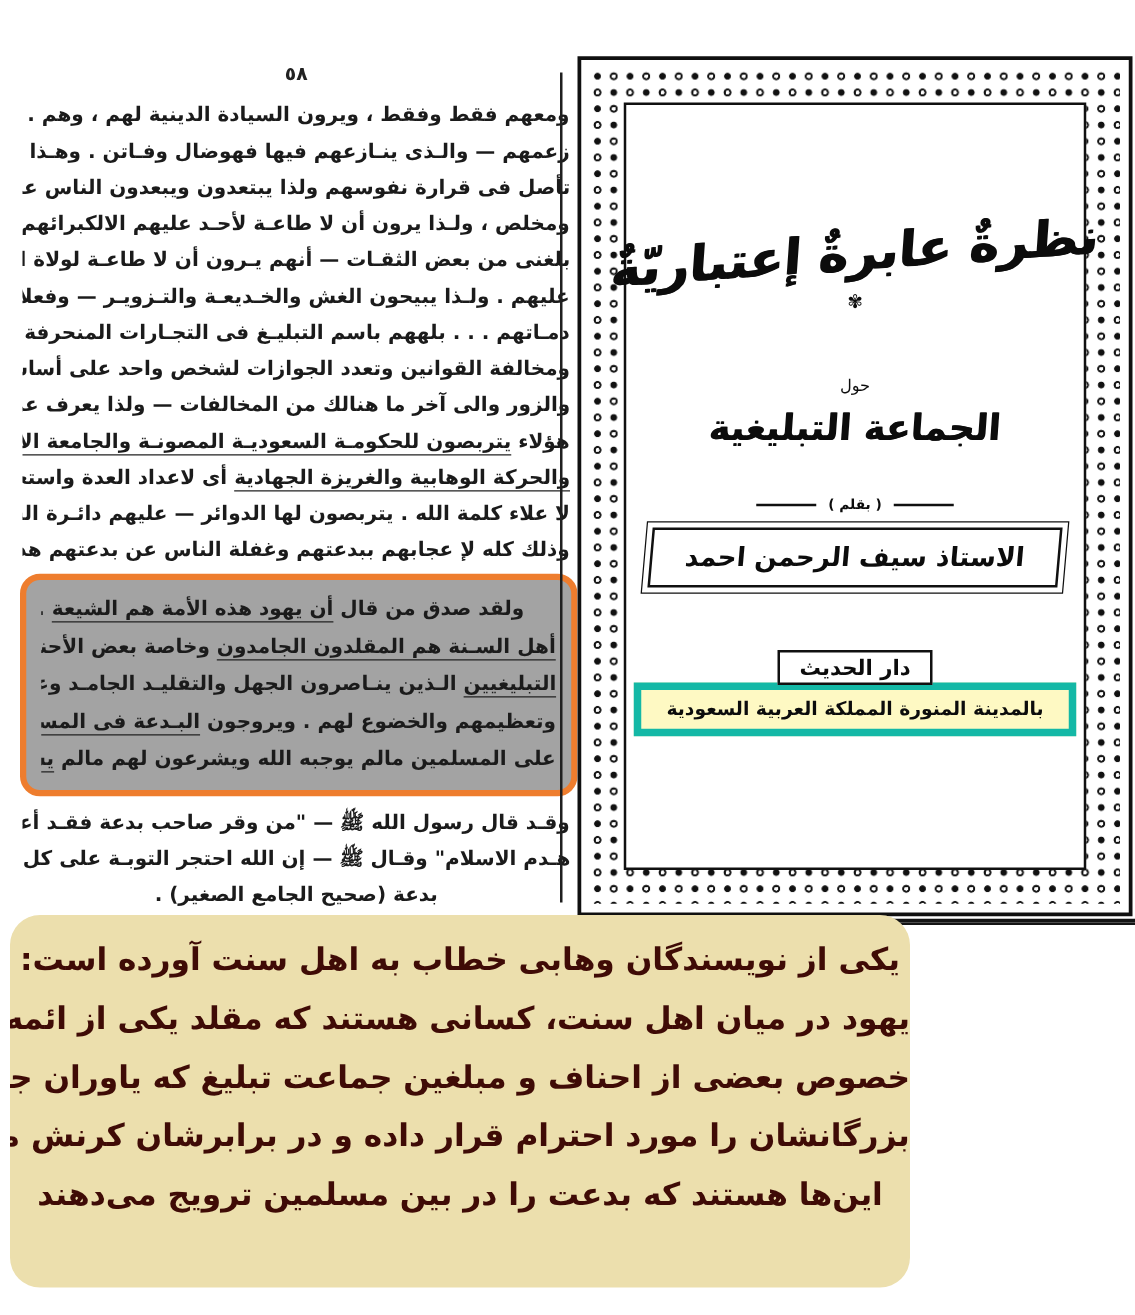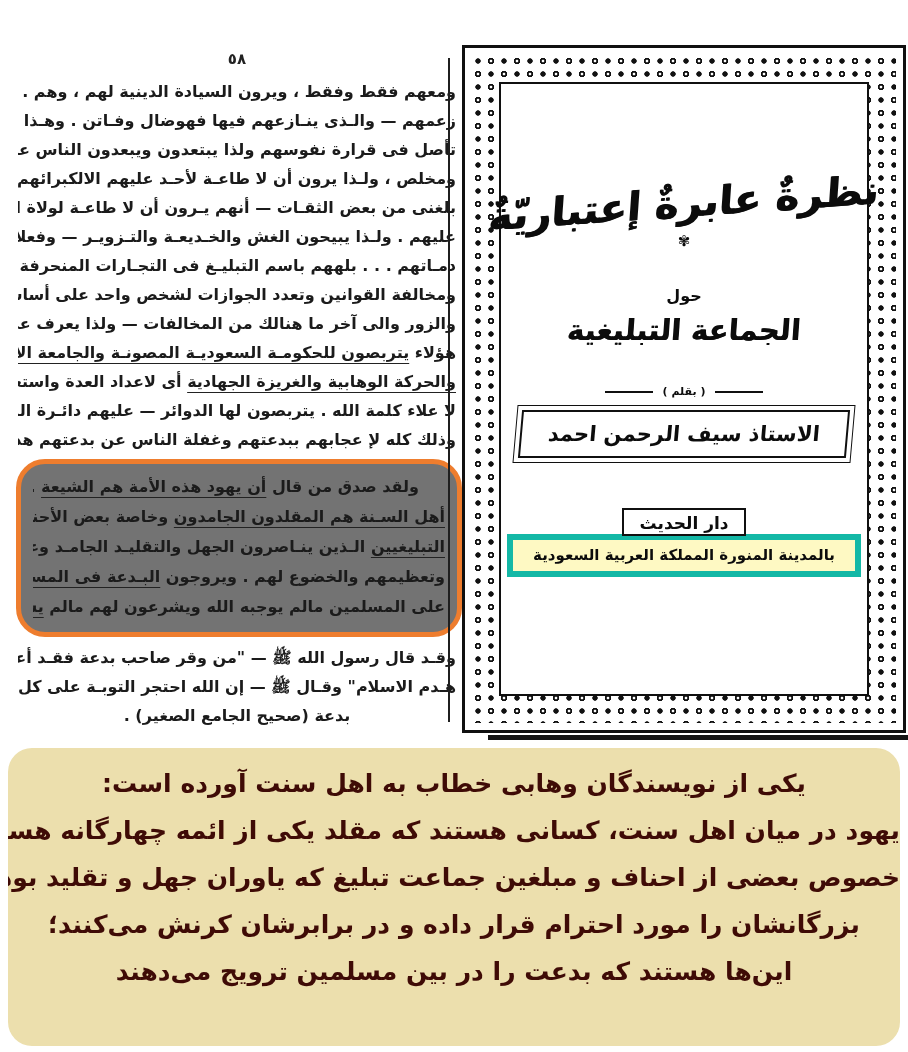--- a/index.html
+++ b/index.html
@@ -5,21 +5,21 @@
   html,body{margin:0;padding:0;width:908px;height:1052px;overflow:hidden;background:#ffffff;
             font-family:"DejaVu Sans",sans-serif;}
   .stage{position:relative;width:908px;height:1052px;background:#fff;}
 
   
   .left-page{position:absolute;right:452px;left:8px;top:50px;width:438px;direction:rtl;color:#1b1b1b;}
   .page-num{text-align:center;font-size:15px;font-weight:bold;letter-spacing:2px;margin-bottom:9px;color:#222;}
   .ar-line{font-size:16px;font-weight:bold;line-height:29px;height:29px;overflow:hidden;
            text-align:justify;text-align-last:justify;white-space:nowrap;}
   .hl-box .ar-line{line-height:30px;height:30px;}
-  .hl-box{border:5px solid #ee7d2e;border-radius:29px;background:#737373;
+  .hl-box{border:5px solid #ee7d2e;border-radius:16px;background:#a3a3a3;
           padding:8px 12px 10px 12px;margin:5px -6px 6px -2px;}
   .hl-first{padding-right:26px;}
   .center-line{text-align:center;text-align-last:center;}
   .u{text-decoration:underline;text-underline-offset:5px;text-decoration-thickness:1.4px;text-decoration-color:#222;}
   .gutter-line{position:absolute;left:448px;top:58px;width:2px;height:664px;background:#1f1f1f;}
 
   
   .cover{position:absolute;left:462px;top:45px;width:444px;height:688px;box-sizing:border-box;
          border:3px solid #101010;background:#fff;padding:7px;}
   .cover-ornate{width:100%;height:100%;box-sizing:border-box;padding:27px;background-color:#fff;
@@ -27,37 +27,37 @@
         radial-gradient(circle at 6px 6px,#111 2.4px,transparent 3px),
         radial-gradient(circle at 19px 19px,#111 2.4px,transparent 3px),
         radial-gradient(circle at 19px 6px,transparent 1.5px,#111 1.6px 2.9px,transparent 3.4px),
         radial-gradient(circle at 6px 19px,transparent 1.5px,#111 1.6px 2.9px,transparent 3.4px);
       background-size:26px 26px;}
   .cover-inner{width:100%;height:100%;box-sizing:border-box;border:2px solid #101010;background:#fff;
                display:flex;flex-direction:column;align-items:center;direction:rtl;color:#0c0c0c;}
   .cover-title{margin-top:96px;font-size:40px;font-weight:bold;white-space:nowrap;
                transform:skewX(-8deg) rotate(-4deg);text-shadow:1px 0 0 #0c0c0c;}
   .title-ornament{margin-top:10px;font-size:15px;line-height:10px;}
-  .cover-about{margin-top:40px;font-size:16px;font-weight:bold;}
+  .cover-about{margin-top:56px;font-size:13px;font-weight:normal;}
   .cover-subject{margin-top:8px;font-size:29px;font-weight:bold;white-space:nowrap;
                  transform:skewX(-4deg);text-shadow:0.6px 0 0 #0c0c0c;}
   .byline-row{margin-top:38px;display:flex;align-items:center;gap:10px;font-size:11px;font-weight:bold;direction:rtl;}
   .byline-dash{width:48px;height:2px;background:#101010;}
   .author-box{margin-top:12px;border:2px solid #101010;outline:1px solid #101010;outline-offset:4px;
               padding:10px 26px;font-size:21px;font-weight:bold;white-space:nowrap;
               transform:skewX(-5deg);}
   .pub{margin-top:50px;display:flex;flex-direction:column;align-items:center;}
   .pub-name{border:2px solid #101010;background:#fff;padding:3px 16px 1px;font-size:17px;font-weight:bold;
             margin-bottom:-2px;position:relative;z-index:2;}
   .pub-addr{border:6px solid #14b8a6;background:#fef9c3;padding:6px 20px 7px;font-size:15px;font-weight:bold;white-space:nowrap;}
   .cover-baseline{position:absolute;left:488px;top:735px;width:420px;height:5px;
                   border-top:3px solid #141414;border-bottom:2px solid #141414;box-sizing:border-box;}
 
   
-  .caption{position:absolute;left:8px;top:748px;width:892px;height:298px;box-sizing:border-box;
+  .caption{position:absolute;left:8px;top:732px;width:720px;height:298px;box-sizing:border-box;
            background:#ecdfad;border-radius:24px;direction:rtl;text-align:center;padding-top:12px;}
   .fa-line{font-size:25px;font-weight:bold;color:#3f0b06;line-height:47px;white-space:nowrap;overflow:hidden;}
 </style>
 </head>
 <body>
 
 <div class="stage">
 
   <div class="left-page">
     <div class="page-num">٥٨</div>

